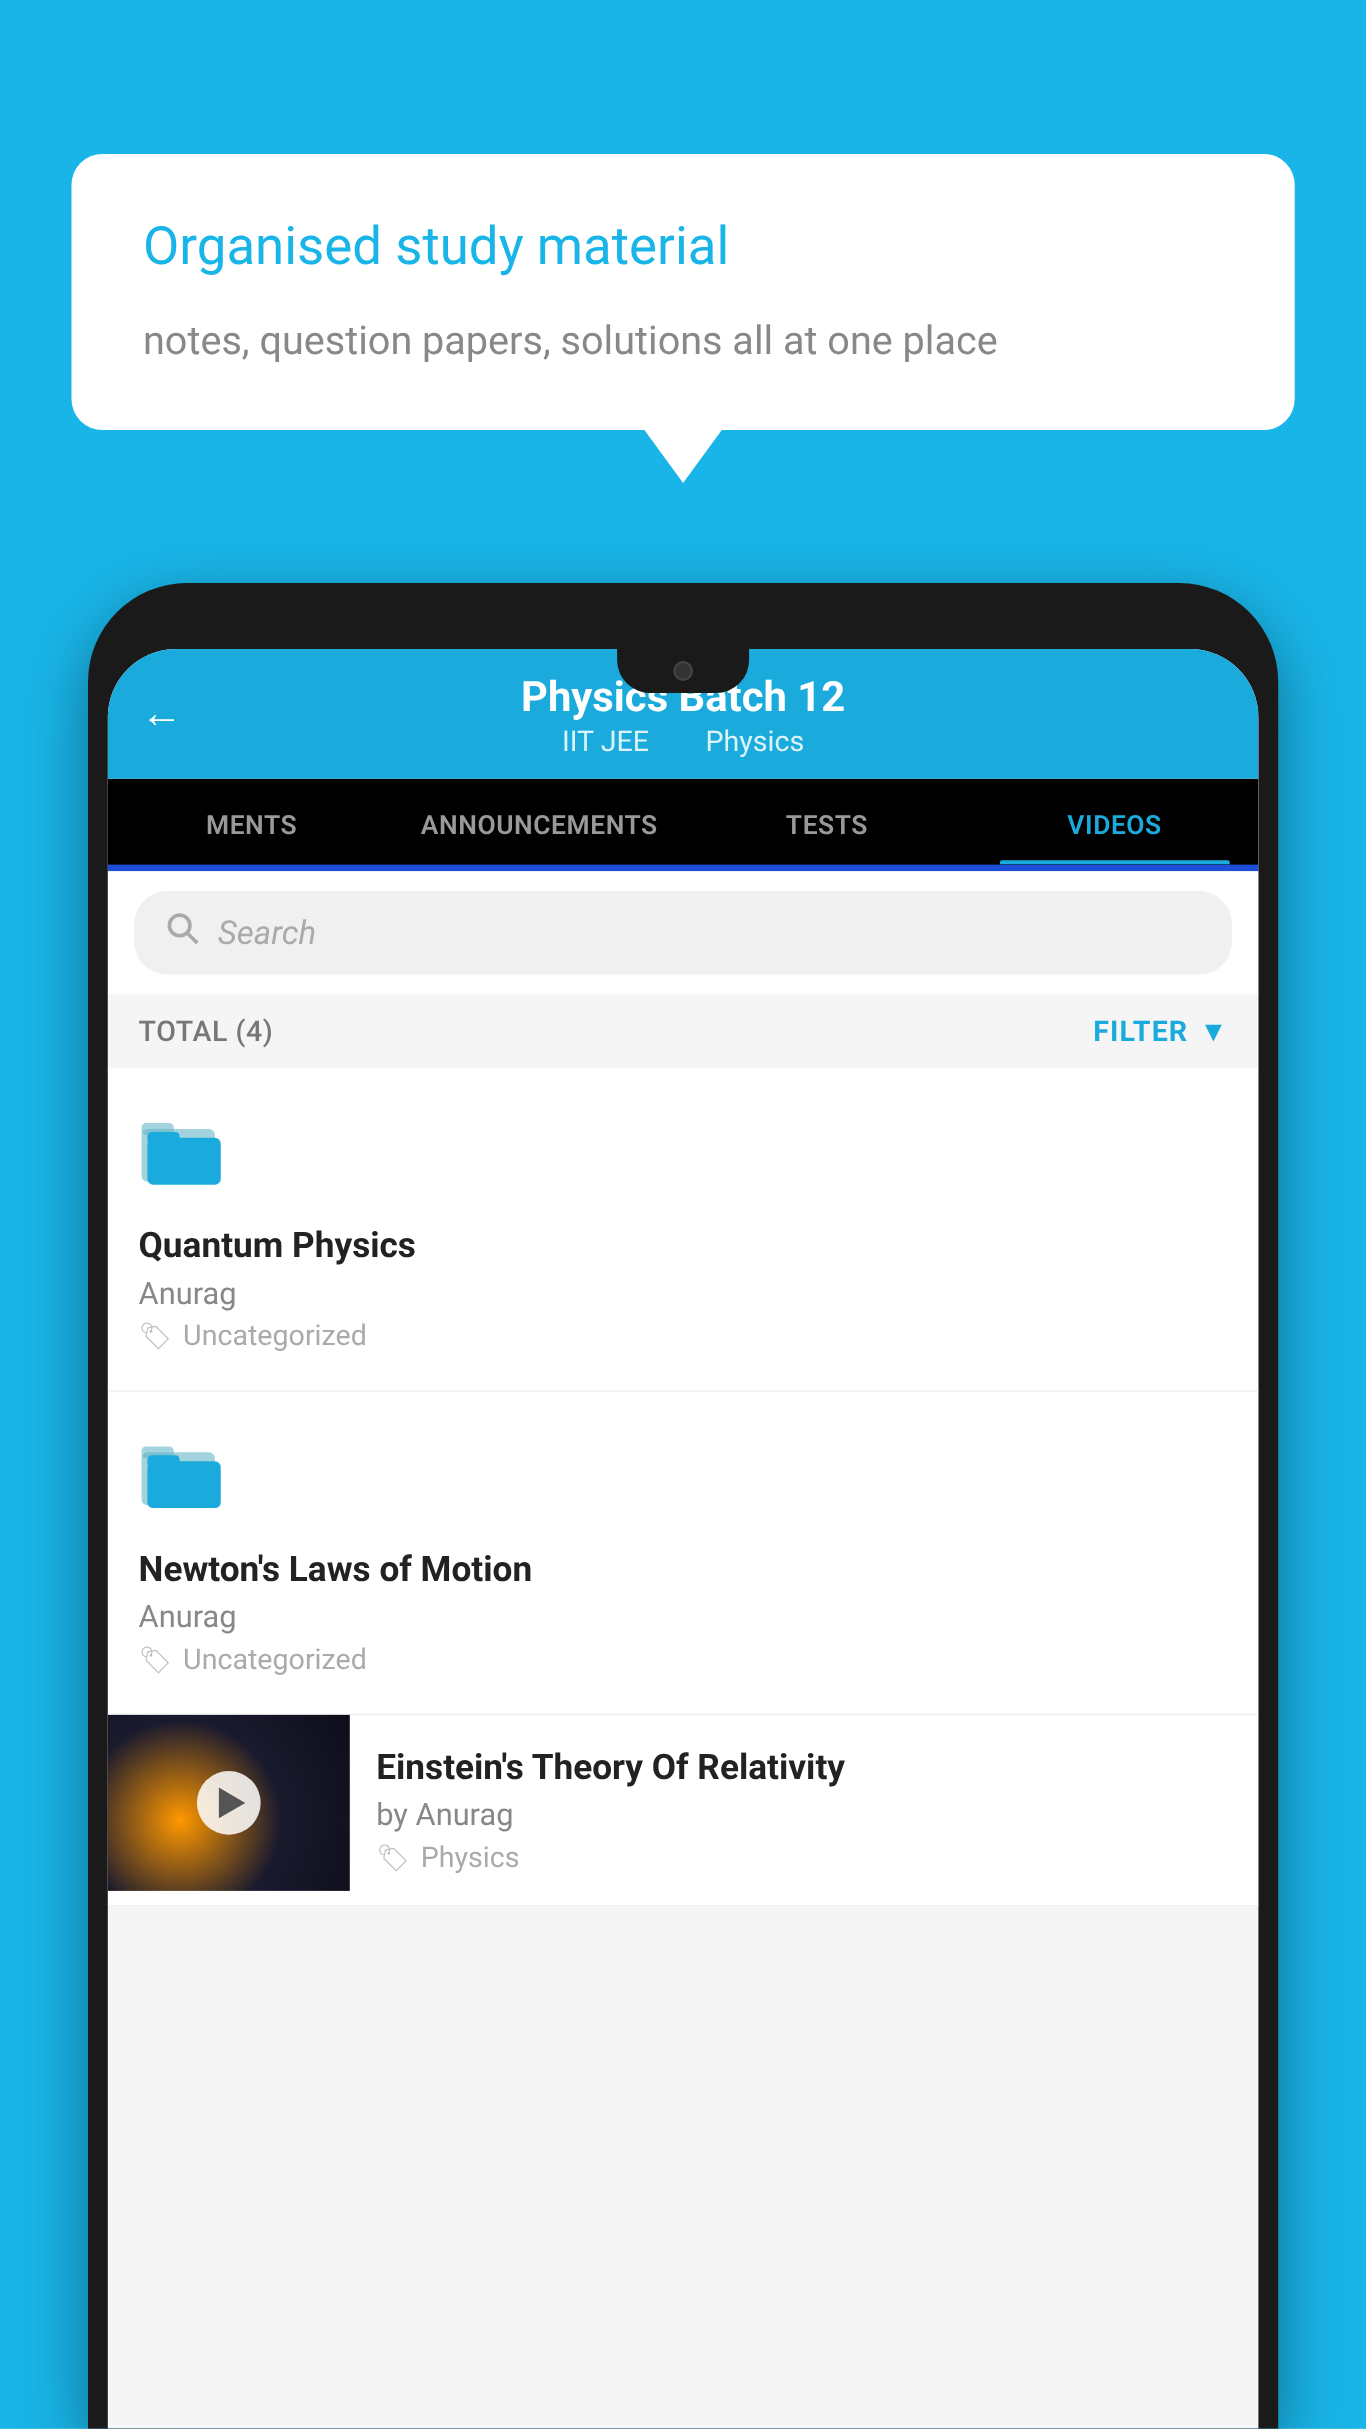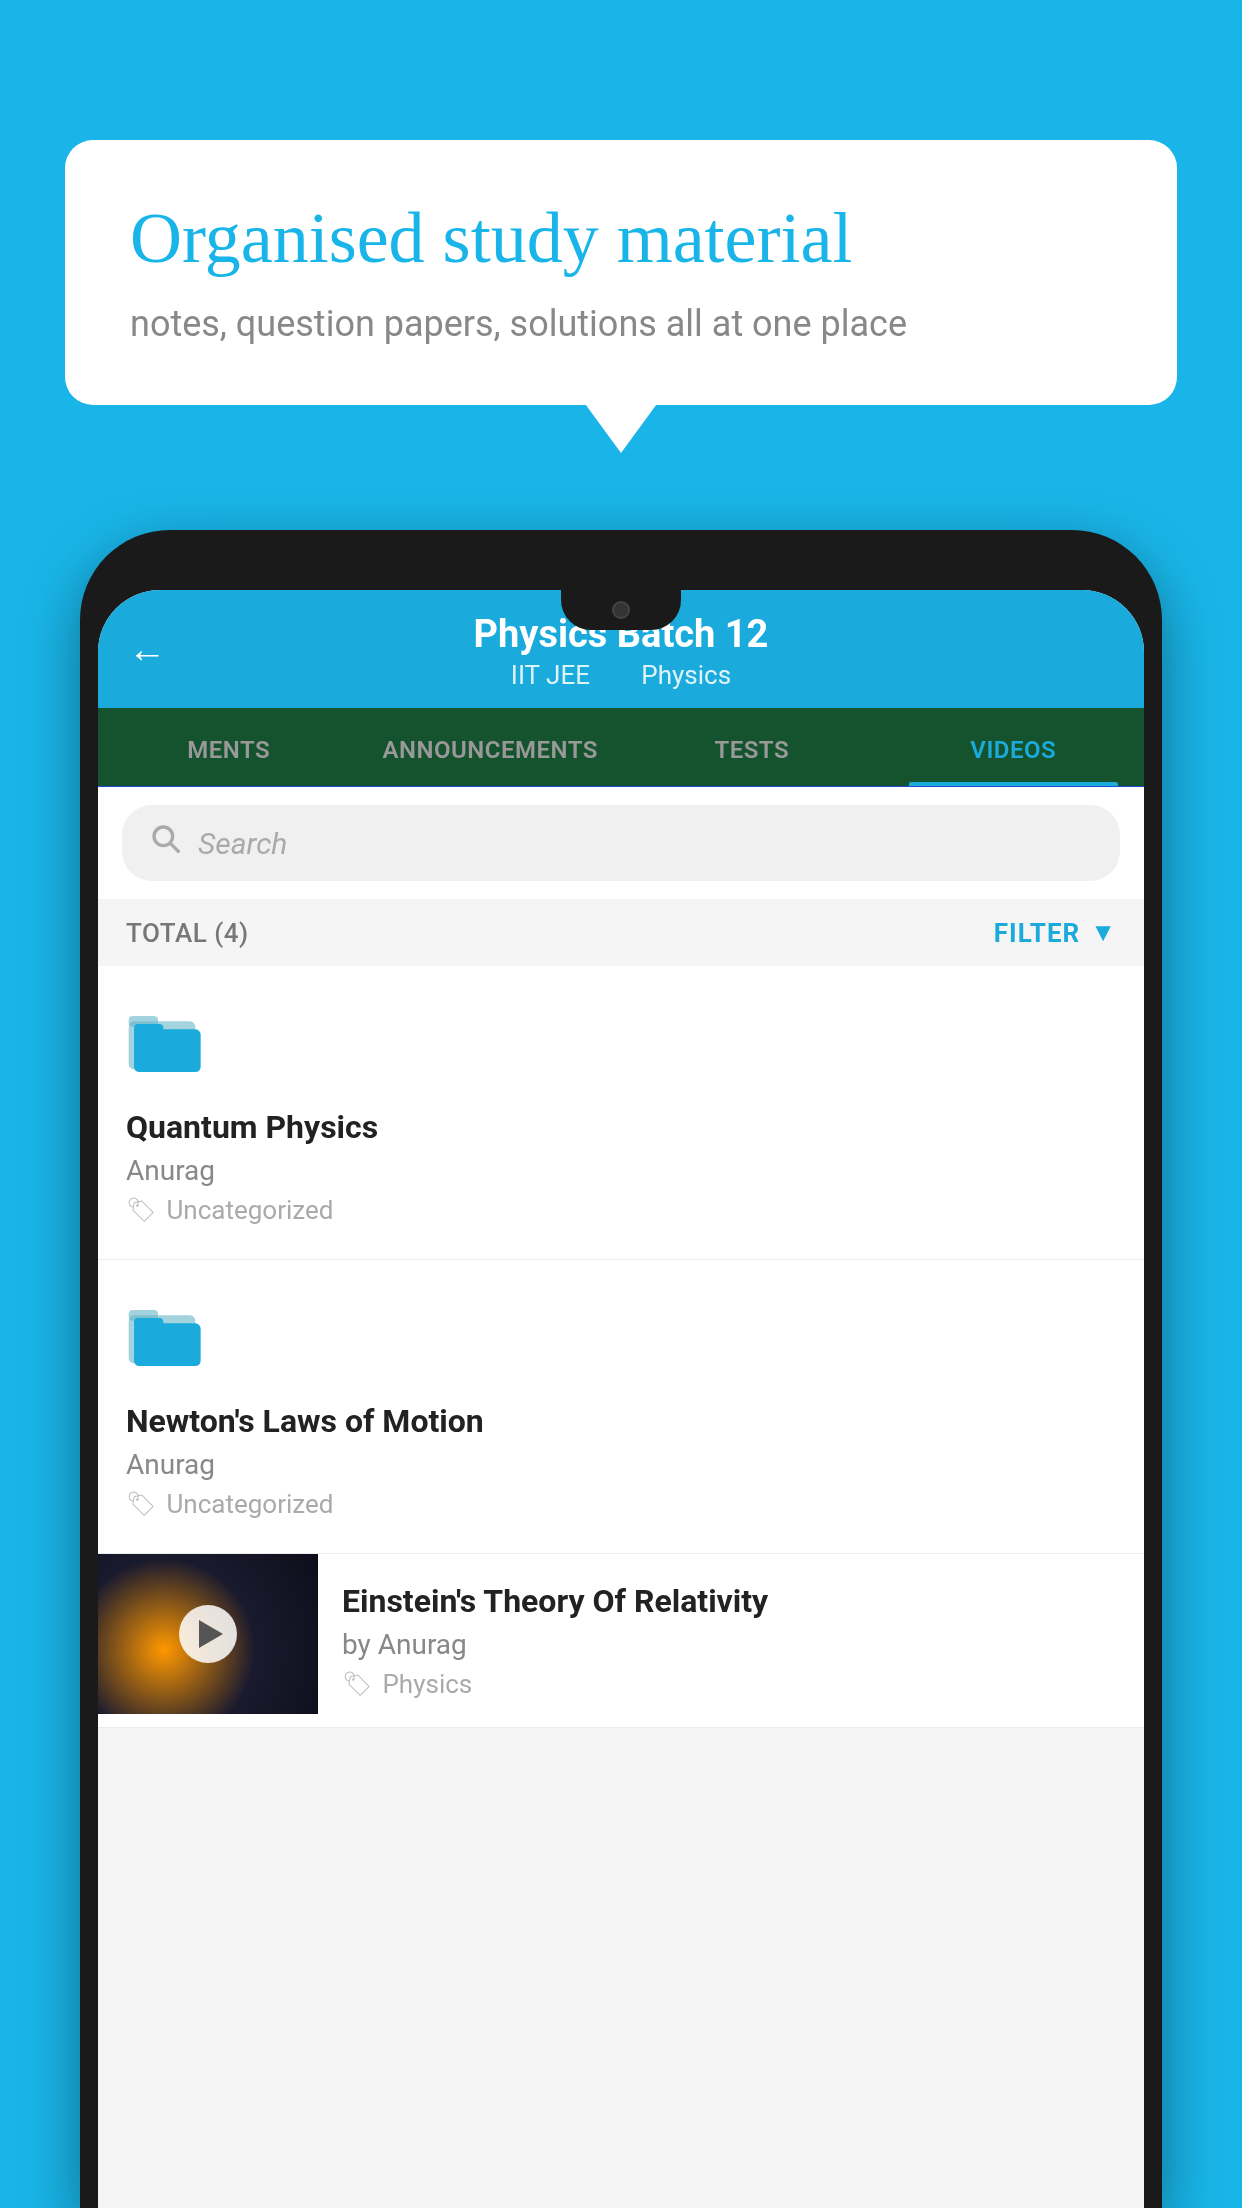--- a/index.html
+++ b/index.html
@@ -31,26 +31,25 @@
       bottom: -48px;
       left: 50%;
       transform: translateX(-50%);
       width: 0;
       height: 0;
       border-left: 38px solid transparent;
       border-right: 38px solid transparent;
       border-top: 52px solid white;
     }
     .bubble-title {
-      font-size: 72px;
+      font-size: 48px;
       font-weight: 400;
       color: #19b5e8;
       line-height: 1.2;
-      margin-bottom: 22px;
-      font-family: Liberation Serif, serif;
+      margin-bottom: 36px;
     }
     .bubble-subtitle {
       font-size: 36px;
       color: #888;
       font-weight: 400;
     }
 
     
     .phone-frame {
       position: absolute;
@@ -149,23 +148,23 @@
       color: rgba(255,255,255,0.85);
       font-size: 26px;
       margin-top: 4px;
     }
     .header-subtitle span {
       margin: 0 8px;
     }
 
     
     .tabs-bar {
-      background: #14532d;
-      display: flex;
-      border-bottom: 1px solid #1d4ed8;
+      background: #000000;
+      display: flex;
+      border-bottom: 6px solid #1d4ed8;
       overflow: hidden;
       justify-content: center;
     }
     .tab-item {
       flex: 1;
       text-align: center;
       padding: 28px 5px 22px;
       font-size: 24px;
       font-weight: 600;
       color: #999;

